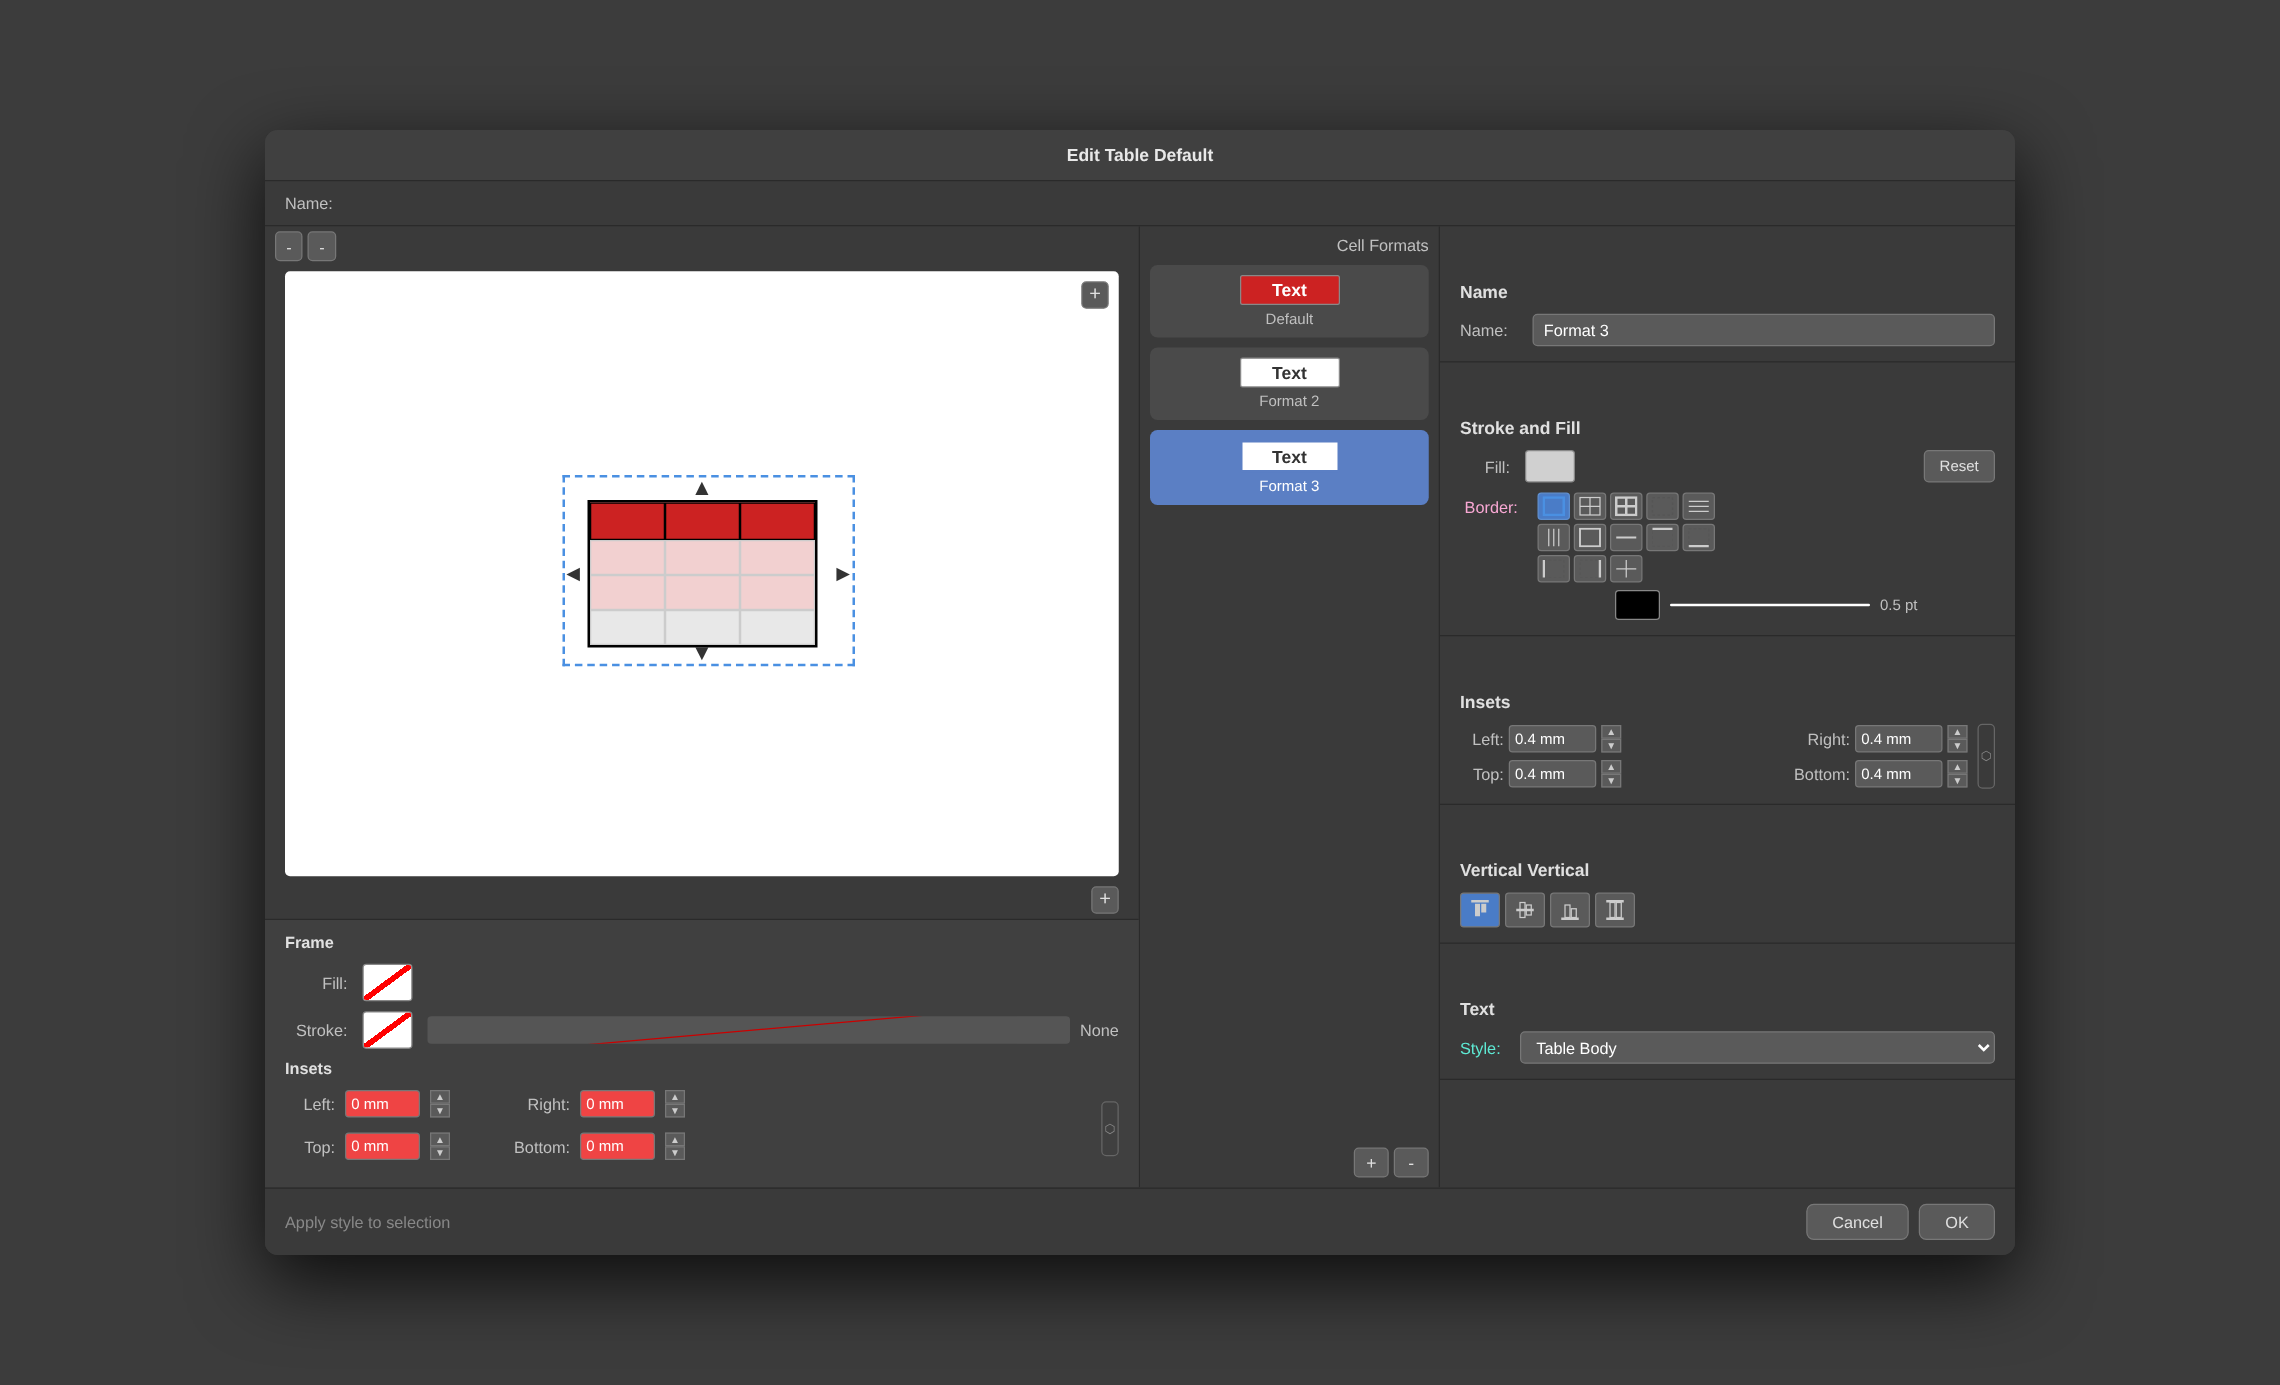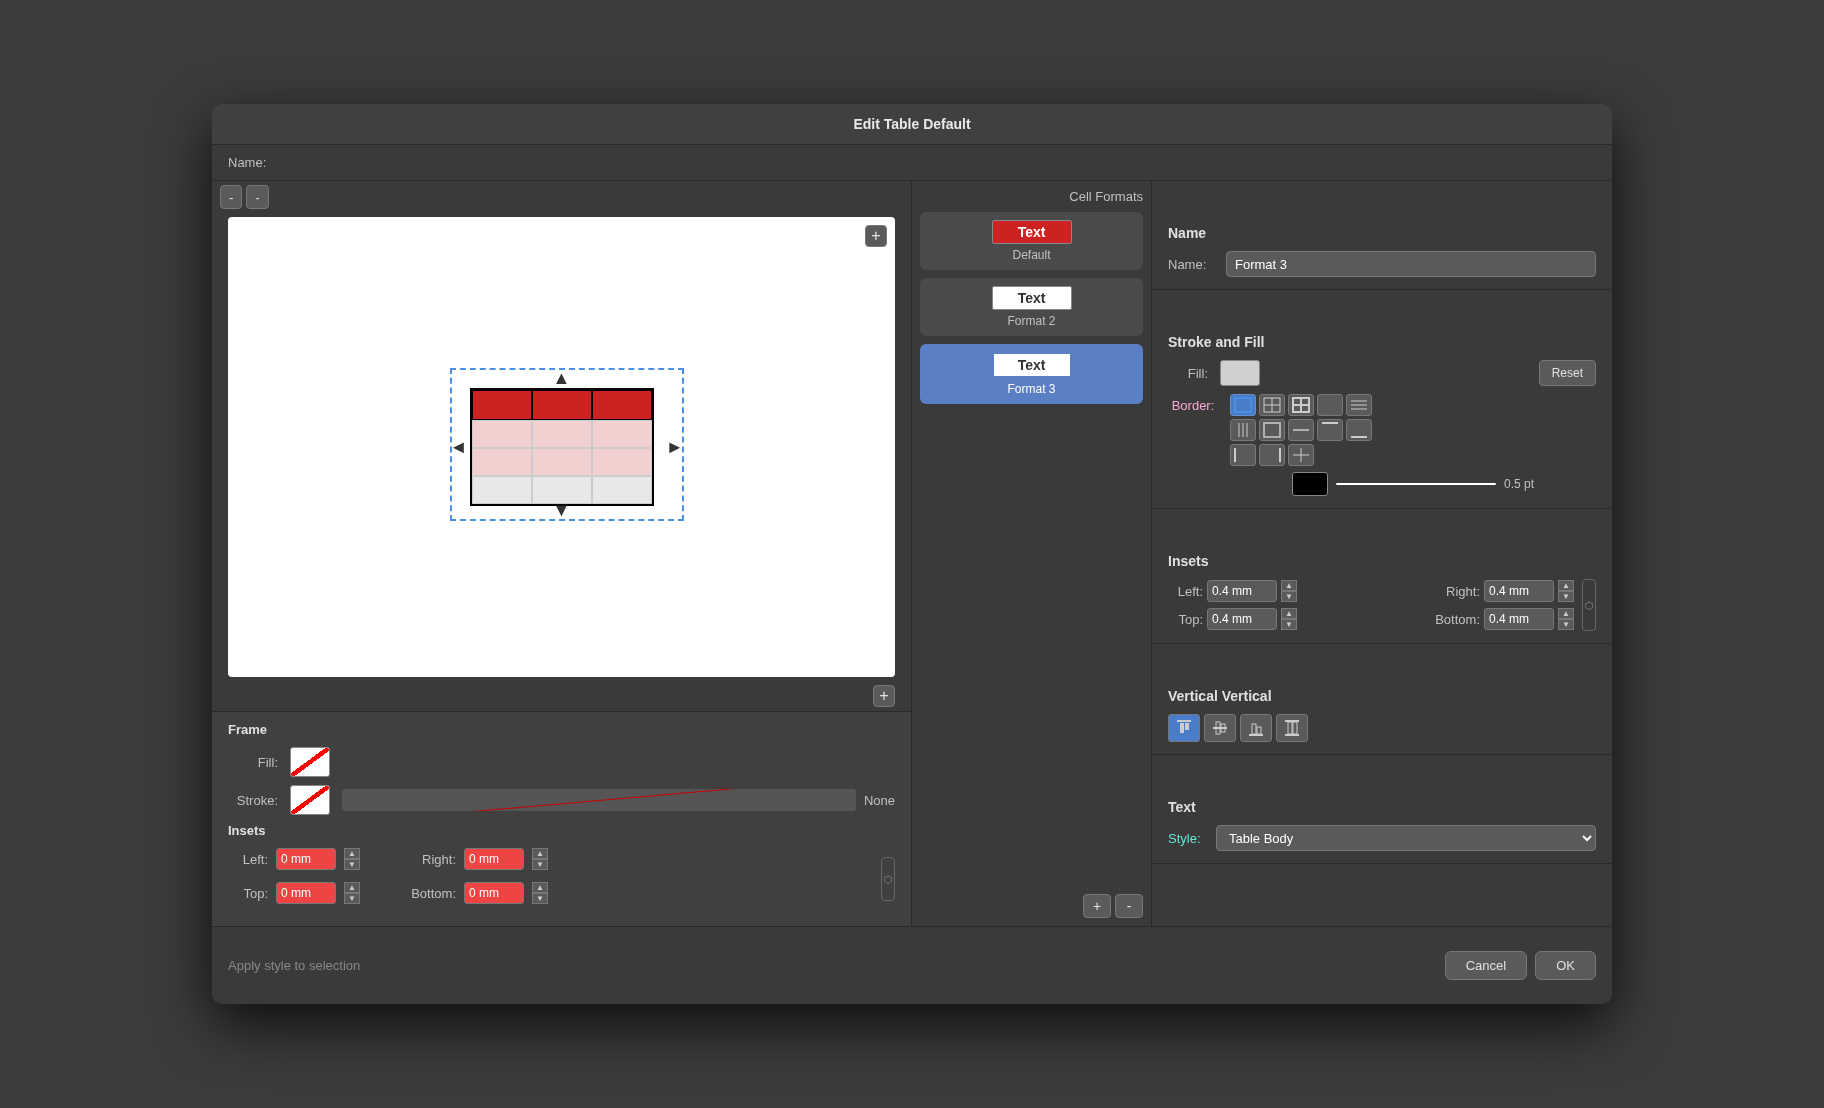--- a/index.html
+++ b/index.html
@@ -530,21 +530,21 @@
       border-radius: 4px;
       color: #fff;
       font-size: 13px;
       padding: 3px 8px;
       height: 26px;
     }
     .dialog-footer {
       display: flex;
       justify-content: flex-end;
       align-items: center;
-      padding: 24px 16px;
+      padding: 12px 16px;
       gap: 8px;
       border-top: 1px solid #2a2a2a;
       background: #3a3a3a;
       flex-shrink: 0;
     }
     .apply-btn {
       color: #888;
       font-size: 13px;
       background: none;
       border: none;

